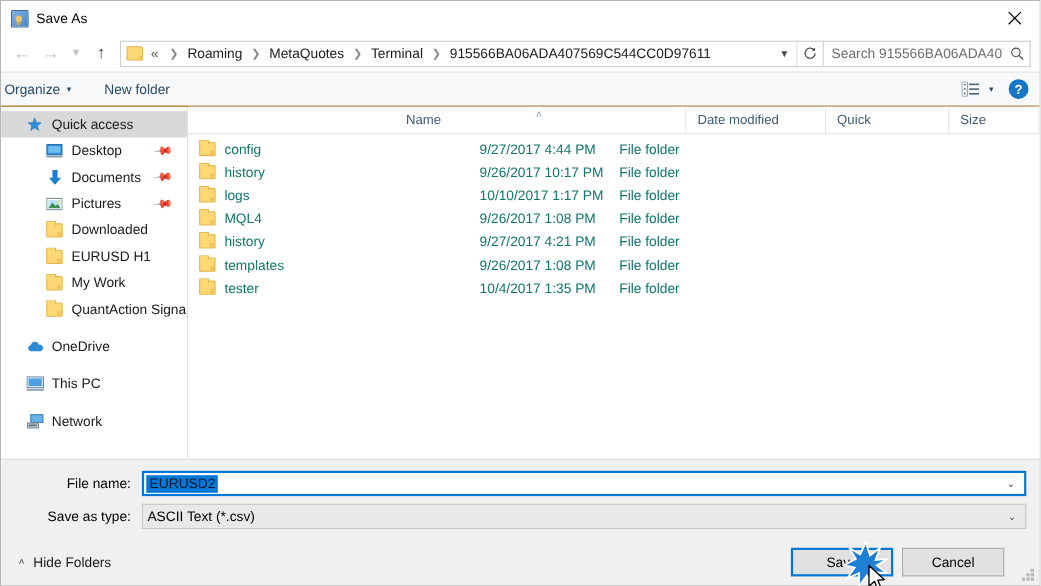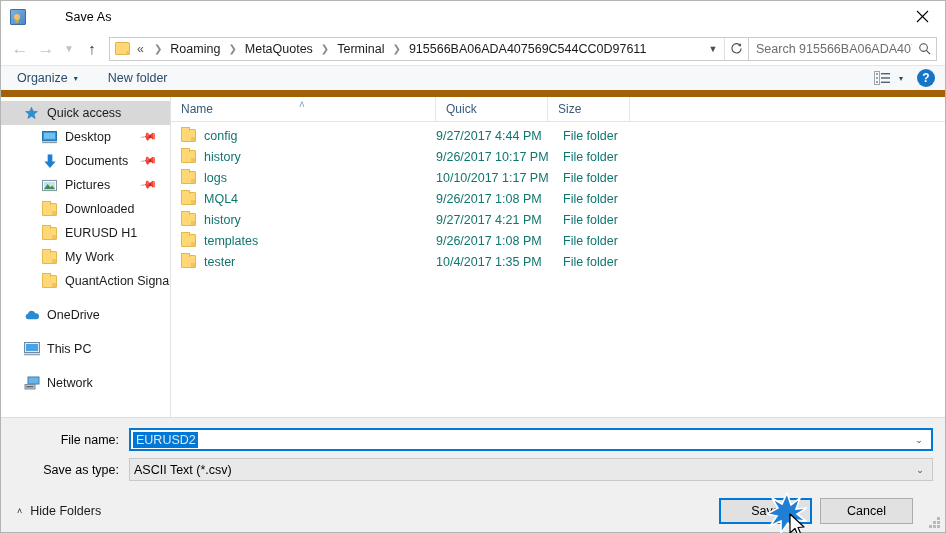--- a/index.html
+++ b/index.html
@@ -23,21 +23,20 @@
   }
 
   
   .titlebar {
     height: 31px;
     min-height: 31px;
     background: #ffffff;
     display: flex;
     align-items: center;
     position: relative;
-    gap: 32px;
   }
   .title-icon {
     width: 16px; height: 16px;
     margin-left: 9px; margin-right: 7px;
     position: relative;
     background: linear-gradient(135deg,#7fb2e5 0%, #4a86c5 100%);
     border: 1px solid #3a6ea5;
     border-radius: 1px;
   }
   .title-icon::after {
@@ -150,24 +149,24 @@
     width: 24px;
     display:flex; align-items:center; justify-content:center;
     color:#4a4a4a;
   }
 
   
   .cmdbar {
     height: 32px; min-height: 30px;
     background: #f7f8fa;
     border-top: 1px solid #e4e6e8;
-    border-bottom: 7px solid #a16207;
-    display: flex;
-    align-items: center;
-    padding-left: 16px;
+    border-bottom: 1px solid #a16207;
+    display: flex;
+    align-items: center;
+    padding-left: 3px;
     position: relative;
   }
   .cmd-item {
     font-size: 12.5px;
     color: #2b4b6b;
     margin-right: 30px;
     display: flex; align-items: center;
   }
   .cmd-caret {
     font-size: 8px;
@@ -270,20 +269,21 @@
     min-width: 0;
     background: #fff;
   }
   .colheaders {
     height: 25px; min-height: 25px;
     display: flex;
     align-items: center;
     border-bottom: 1px solid #e5e5e5;
     background: #fff;
     position: relative;
+    justify-content: flex-end;
   }
   .colh {
     font-size: 12px;
     color: #3a5a7a;
     padding-left: 10px;
     height: 25px;
     line-height: 25px;
     border-right: 1px solid #e5e5e5;
     position: relative;
     white-space: nowrap;
@@ -352,21 +352,21 @@
   .combo-value {
     flex: 1;
     font-size: 12.5px;
     padding-left: 4px;
     white-space: nowrap;
     overflow: hidden;
     color: #000;
   }
   .combo-value.selected-text {
     background: #0078d7;
-    color: #e5e5e5;
+    color: #0f172a;
     display: inline-block;
     flex: none;
     padding: 1px 2px 1px 3px;
     margin-left: 2px;
     line-height: 14px;
   }
   .combo-caret {
     width: 24px;
     display:flex; align-items:center; justify-content:center;
     color:#4a4a4a; font-size:9px;
@@ -634,20 +634,21 @@
         <span class="sb-label">Network</span>
       </div>
     </div>
 
     <div class="filepane">
       <div class="colheaders">
         <div class="colh name">
           <span>Name</span>
           <span class="sort-caret">˄</span>
         </div>
+        <div class="colh date">Date modified</div>
         <div class="colh type">Quick</div>
         <div class="colh size">Size</div>
       </div>
 
       <div class="rows">
         <div class="frow">
           <div class="fcell name">
             <span class="ic-folder"></span>
             <span>config</span>
           </div>

